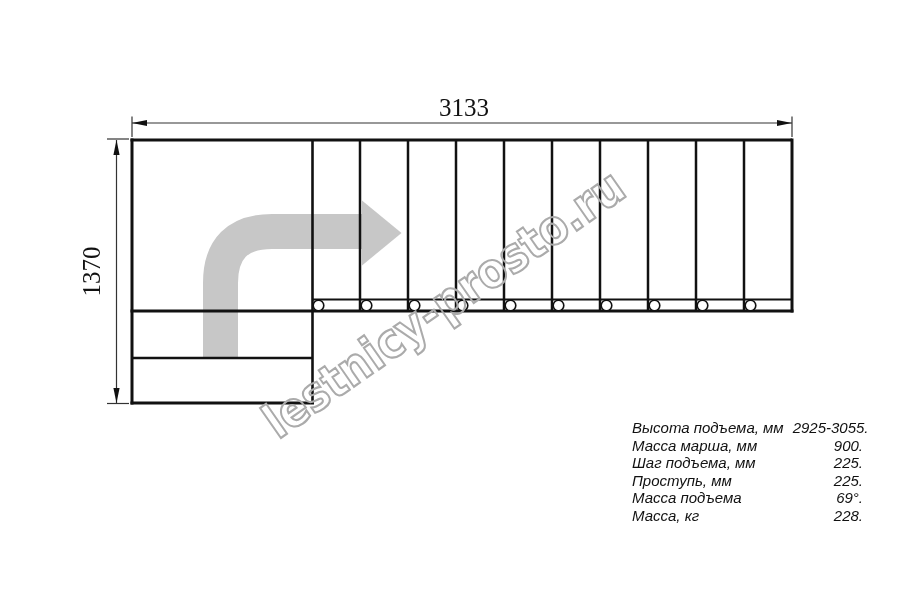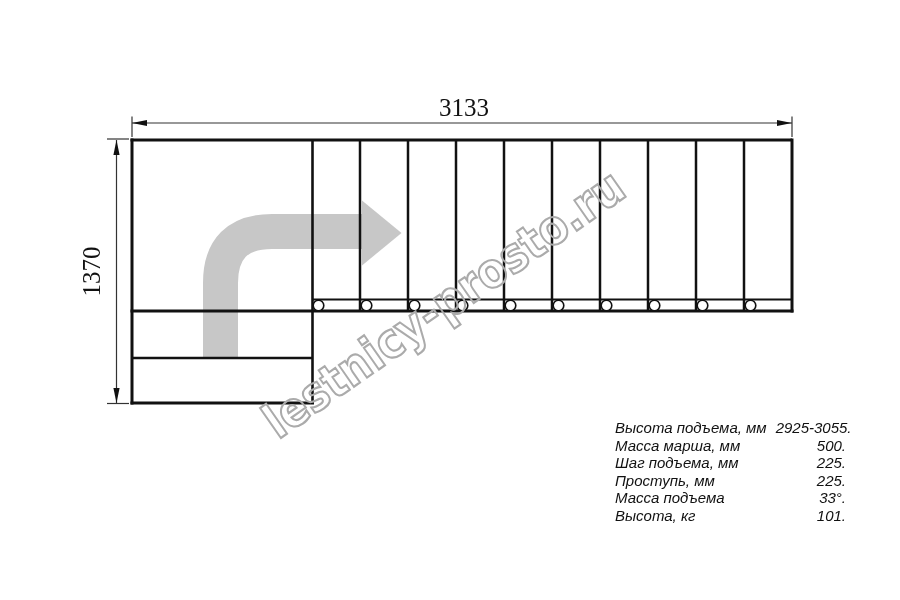--- a/index.html
+++ b/index.html
@@ -6,21 +6,21 @@
   .canvas{
     position:relative;
     width:900px;height:600px;
     background:#ffffff;
     overflow:hidden;
     font-family:"Liberation Sans",sans-serif;
   }
   .plan-svg{position:absolute;left:0;top:0;}
   .specs{
     position:absolute;
-    left:615px;top:419px;width:231px;
+    left:632px;top:419px;width:231px;
     font-family:"Liberation Sans",sans-serif;
     font-style:italic;
     font-size:15px;line-height:17.5px;
     color:#111;
     white-space:nowrap;
   }
   .spec-row{display:flex;justify-content:space-between;}
   .spec-value{text-align:right;margin-left:9px;}
 </style>
 </head>
@@ -92,33 +92,33 @@
     <text transform="translate(278,440) rotate(-35)" textLength="428" lengthAdjust="spacingAndGlyphs" font-family="DejaVu Sans, sans-serif" font-size="48" font-weight="bold" fill="none" stroke="#ababab" stroke-width="2.2">lestnicy-prosto.ru</text>
   </svg>
 
   <div class="specs">
     <div class="spec-row">
       <span class="spec-label">Высота подъема, мм</span>
       <span class="spec-value">2925-3055.</span>
     </div>
     <div class="spec-row">
       <span class="spec-label">Масса марша, мм</span>
-      <span class="spec-value">500.</span>
+      <span class="spec-value">900.</span>
     </div>
     <div class="spec-row">
       <span class="spec-label">Шаг подъема, мм</span>
       <span class="spec-value">225.</span>
     </div>
     <div class="spec-row">
       <span class="spec-label">Проступь, мм</span>
       <span class="spec-value">225.</span>
     </div>
     <div class="spec-row">
       <span class="spec-label">Масса подъема</span>
-      <span class="spec-value">33°.</span>
+      <span class="spec-value">69°.</span>
     </div>
     <div class="spec-row">
-      <span class="spec-label">Высота, кг</span>
-      <span class="spec-value">101.</span>
+      <span class="spec-label">Масса, кг</span>
+      <span class="spec-value">228.</span>
     </div>
   </div>
 
 </div>
 
 </body></html>

